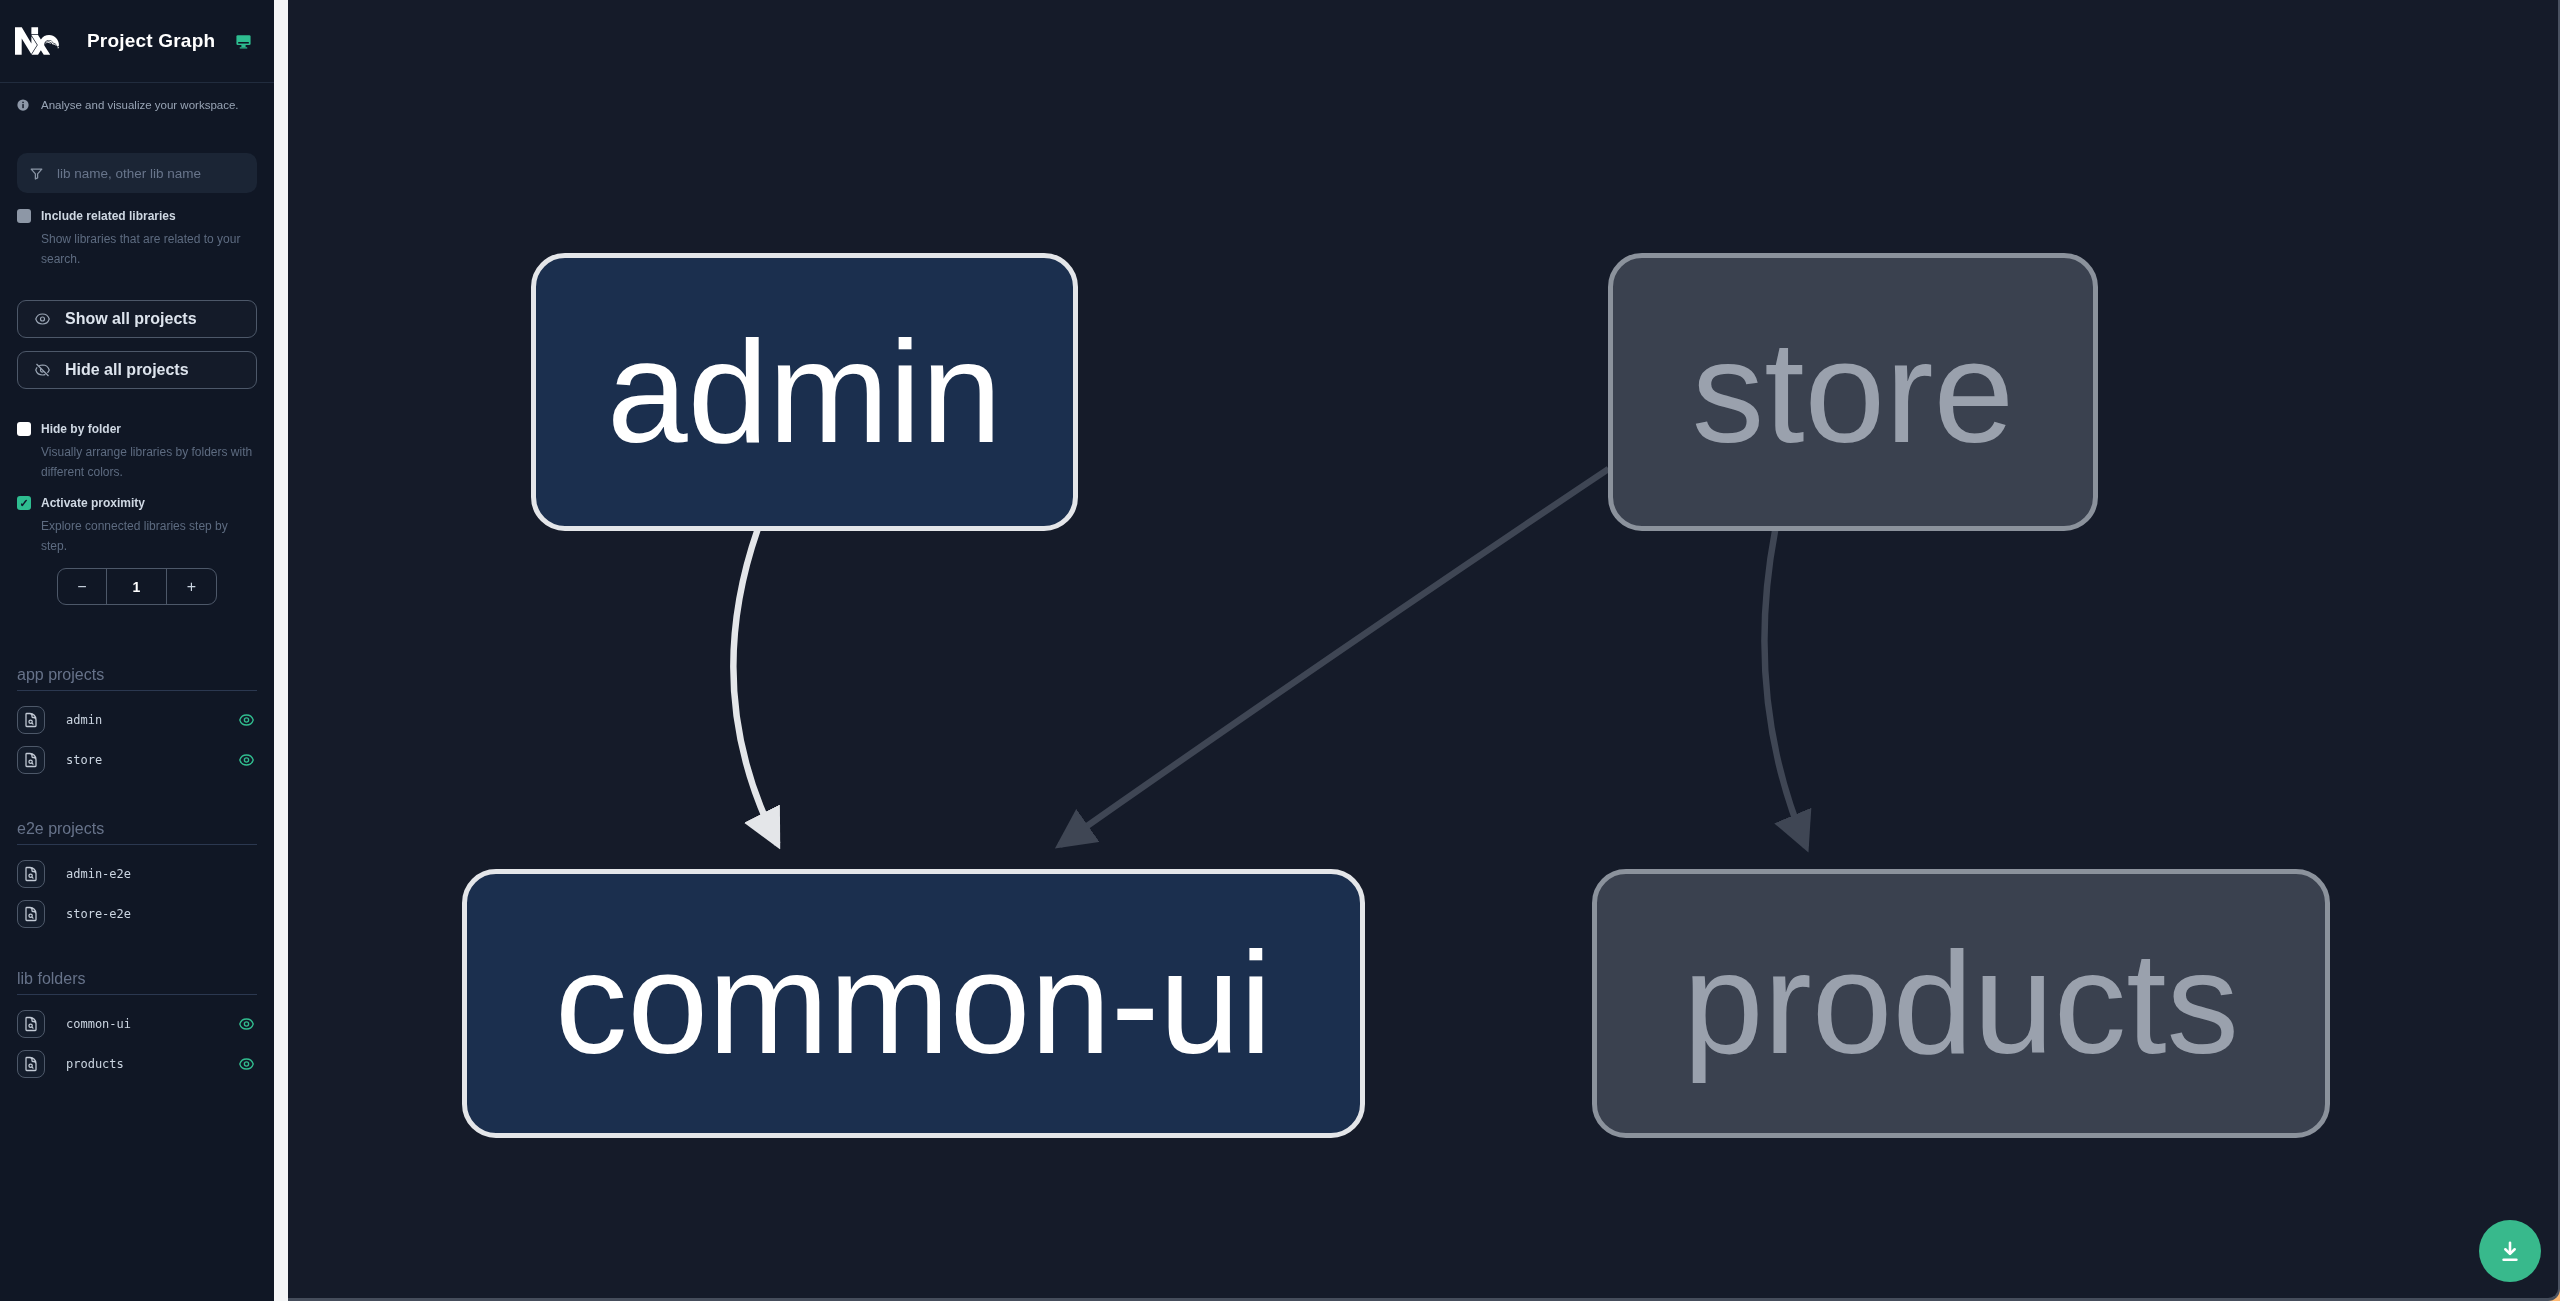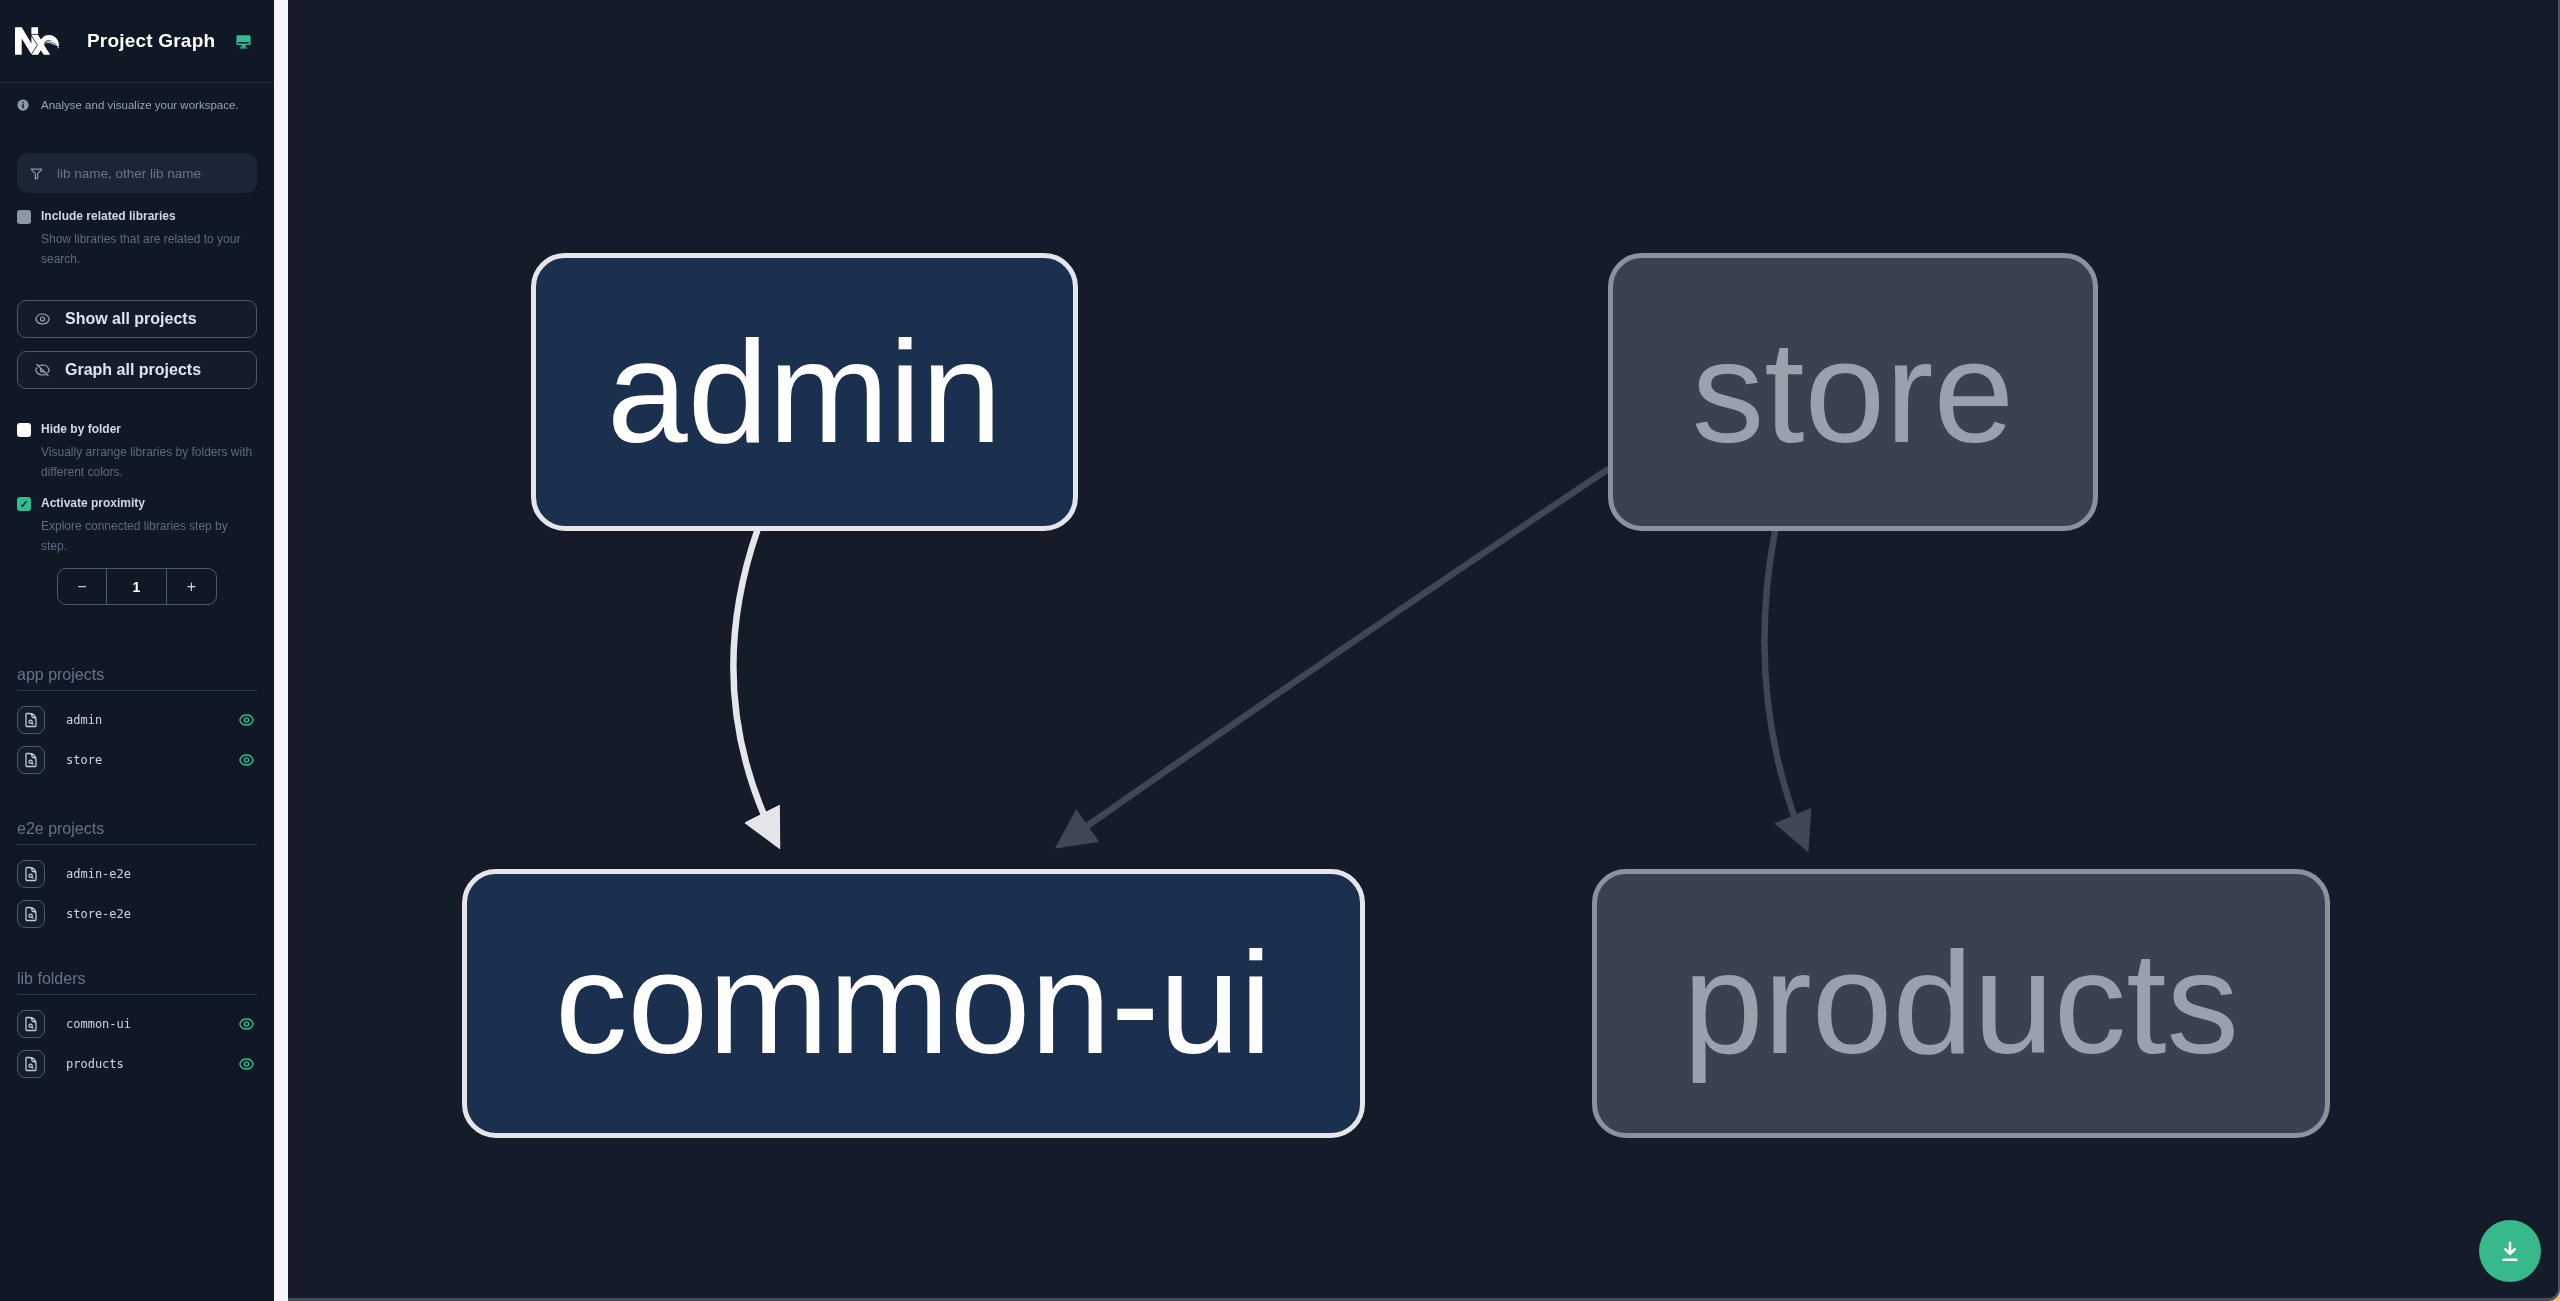--- a/index.html
+++ b/index.html
@@ -16,21 +16,21 @@
   .tagline{position:absolute;left:17px;top:99px;display:flex;gap:12px;}
   .tagline .txt{font-size:11.5px;color:#98a4b5;}
   .info-ic{width:12px;height:12px;flex:0 0 auto;}
 
   .search{position:absolute;left:17px;top:153px;width:240px;height:40px;background:#1b2535;border-radius:10px;display:flex;align-items:center;box-sizing:border-box;padding:0 12px;}
   .funnel{width:15px;height:15px;flex:0 0 auto;margin-right:11px;}
   .search input{background:transparent;border:none;outline:none;color:#cbd5e1;font-size:13.5px;width:100%;font-family:"Liberation Sans",sans-serif;}
   .search input::placeholder{color:#68758b;}
 
   .chk-block{position:absolute;left:17px;width:240px;}
-  .chk-row{display:flex;align-items:flex-end;}
+  .chk-row{display:flex;align-items:flex-start;}
   .chk{width:14px;height:14px;border-radius:3px;margin-top:1px;flex:0 0 auto;display:flex;align-items:center;justify-content:center;font-size:11px;font-weight:700;color:#0f172a;}
   .chk.gray{background:#8d97a6;}
   .chk.white{background:#ffffff;}
   .chk.teal{background:#2ebd90;}
   .chk-label{margin-left:10px;font-size:12px;font-weight:700;color:#cfd8e3;line-height:16px;}
   .chk-desc{margin-left:24px;margin-top:5px;font-size:12px;color:#5d6b80;line-height:20px;max-width:212px;}
 
   .sb-btn{position:absolute;left:17px;width:240px;height:38px;box-sizing:border-box;border:1px solid #4d5869;border-radius:9px;background:rgba(255,255,255,0.02);display:flex;align-items:center;padding:0 15px;gap:13px;cursor:pointer;}
   .sb-btn .bicon{width:19px;height:16px;flex:0 0 auto;color:#9aa5b4;}
   .sb-btn .blabel{font-size:16px;font-weight:700;color:#dde4ed;}
@@ -117,21 +117,21 @@
         </svg>
       <span class="blabel">Show all projects</span>
     </button>
 
     <button class="sb-btn" style="top:351px">
       <svg class="bicon" viewBox="0 0 24 24" fill="none" stroke="currentColor" stroke-width="1.8">
           <path d="M3.98 8.22A10.48 10.48 0 0 0 2.04 11.68a1 1 0 0 0 0 .64C3.42 16.49 7.36 19.5 12 19.5c1.53 0 3-.33 4.33-.92M6.75 6.08A10.45 10.45 0 0 1 12 4.5c4.64 0 8.58 3.01 9.96 7.18a1 1 0 0 1 0 .64 10.52 10.52 0 0 1-2.58 4.01"></path>
           <path d="M9.88 9.88a3 3 0 1 0 4.24 4.24"></path>
           <path d="M3 3l18 18"></path>
         </svg>
-      <span class="blabel">Graph all projects</span>
+      <span class="blabel">Hide all projects</span>
     </button>
 
     <div class="chk-block" style="top:421px">
       <div class="chk-row">
         <span class="chk white"></span>
         <span class="chk-label">Hide by folder</span>
       </div>
       <div class="chk-desc">Visually arrange libraries by folders with different colors.</div>
     </div>
 

